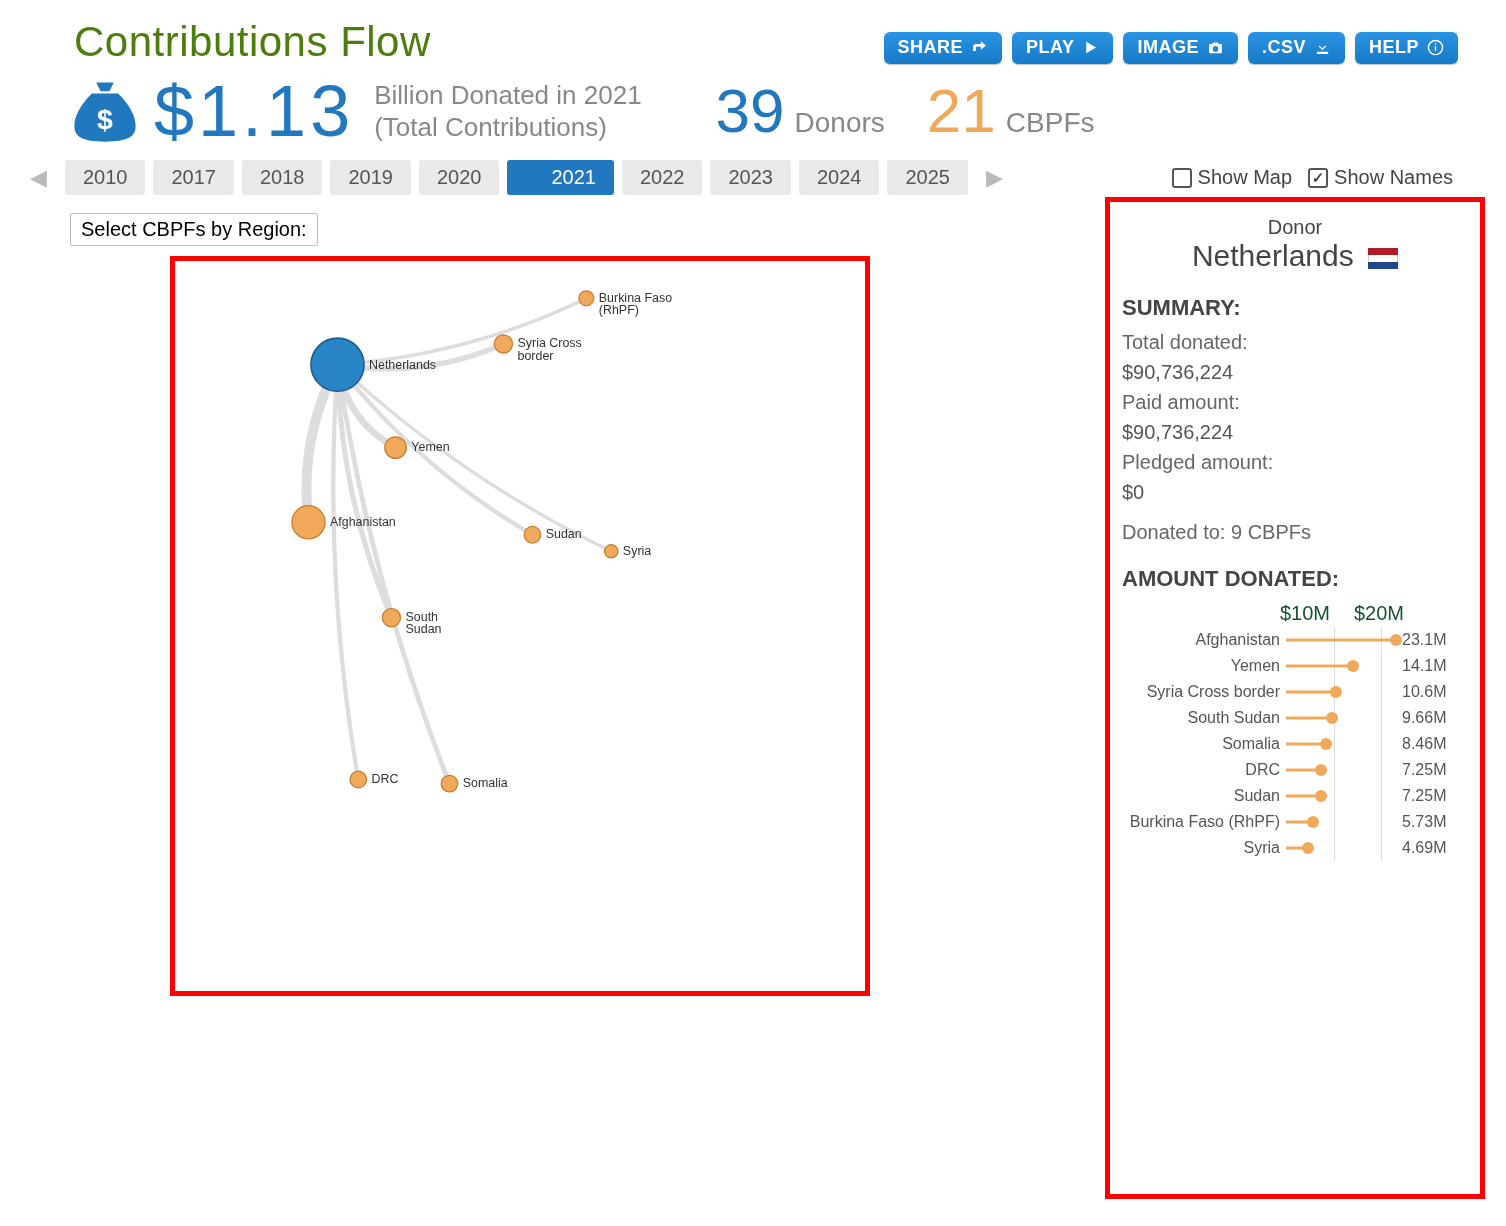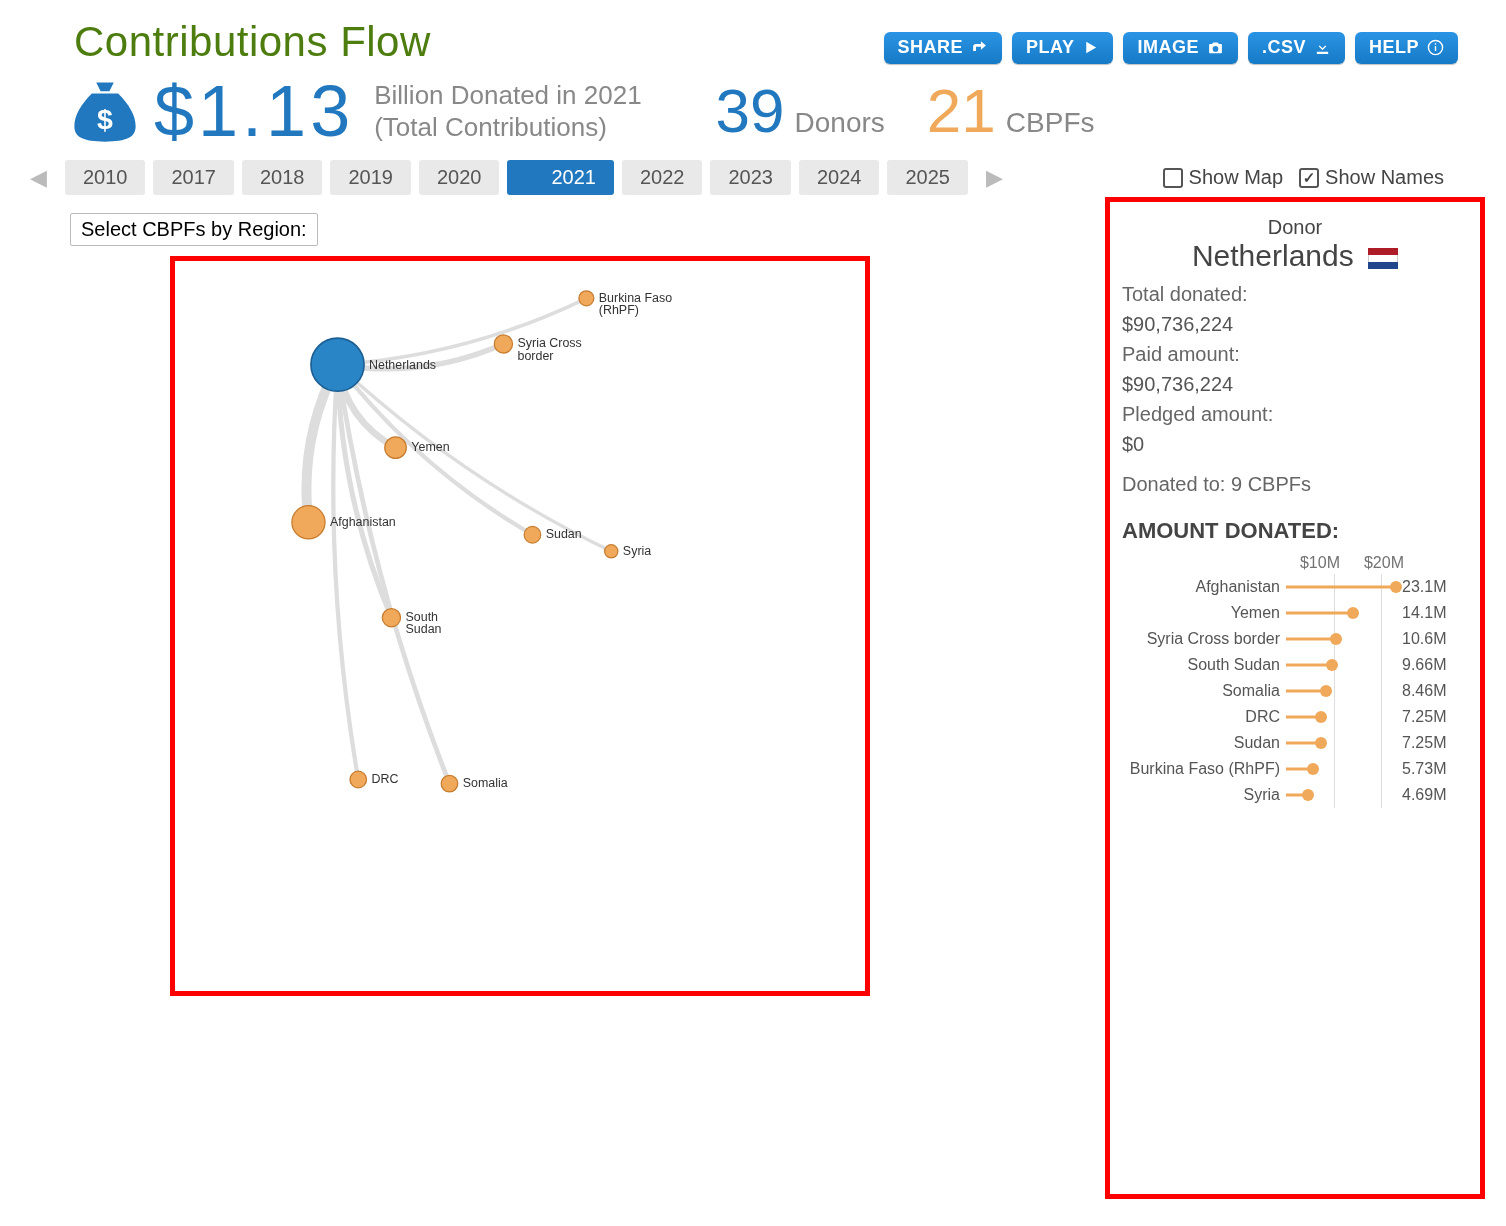--- a/index.html
+++ b/index.html
@@ -65,21 +65,21 @@
   .pills{display:flex;gap:8px;}
   .pill{
     background:var(--pill-bg);
     border-radius:3px;
     padding:6px 18px;
     font-size:20px;
     color:#555;
     cursor:pointer;
   }
   .pill.active{background:var(--blue);color:#fff;padding-left:44px;}
-  .checks{display:flex;gap:16px;font-size:20px;margin-left:auto;margin-right:32px;}
+  .checks{display:flex;gap:16px;font-size:20px;margin-left:auto;margin-right:23px;}
   .chk{display:flex;align-items:center;gap:6px;cursor:pointer;}
   .chk .box{
     width:20px;height:20px;border:2px solid #555;border-radius:3px;
     display:flex;align-items:center;justify-content:center;font-size:15px;font-weight:900;
   }
   
   .main{display:flex;gap:0;}
   .sel-region{
     border:1px solid #bbb;background:#fff;font-size:20px;
     padding:4px 10px;margin:8px 0 0 40px;cursor:pointer;
@@ -109,21 +109,21 @@
   .flag{display:inline-block;vertical-align:middle;margin-left:6px;}
   .flag span{display:block;width:30px;height:7px;}
   .flag .r{background:#ae1c28;}
   .flag .w{background:#fff;border-left:1px solid #ccc;border-right:1px solid #ccc;}
   .flag .b{background:#21468b;}
   .sec-h{font-weight:700;font-size:22px;margin:22px 0 6px 0;}
   .kv{display:flex;justify-content:flex-start;font-size:20px;color:#666;line-height:1.5;flex-direction:column;}
   .kv .v{color:#555;}
   .donated-to{font-size:20px;color:#666;margin-top:14px;}
   .lolli{margin-top:10px;}
-  .axis{display:flex;justify-content:flex-end;gap:24px;font-size:16px;color:#737373;margin:0 64px 2px 0;}
+  .axis{display:flex;justify-content:flex-end;gap:24px;font-size:20px;color:#14532d;margin:0 64px 2px 0;}
   .lolli-row{display:flex;align-items:center;height:26px;position:relative;}
   .lolli-row .name{width:164px;text-align:right;font-size:16px;color:#555;padding-right:6px;}
   .lolli-row .bar-area{flex:0 0 110px;position:relative;height:100%;}
   .lolli-row .val{font-size:16px;color:#555;margin-left:6px;}
   .stick{position:absolute;top:50%;height:3px;background:var(--orange);transform:translateY(-50%);left:0;}
   .dot{position:absolute;top:50%;width:12px;height:12px;border-radius:50%;background:var(--orange);transform:translate(-50%,-50%);}
   .grid-line{position:absolute;top:0;bottom:0;width:1px;background:#ddd;}
 </style>
 </head>
 <body>
@@ -261,20 +261,21 @@
   <div class="panel-col">
     <div class="panel">
       <div class="donor-lbl">Donor</div>
       <div class="donor-name">
         <span>Netherlands</span>
         <span class="flag">
           <span class="r"></span><span class="w"></span><span class="b"></span>
         </span>
       </div>
 
+      <div class="sec-h">SUMMARY:</div>
       <div class="kv">
           <span>Total donated:</span>
           <span class="v">$90,736,224</span>
         </div>
       <div class="kv">
           <span>Paid amount:</span>
           <span class="v">$90,736,224</span>
         </div>
       <div class="kv">
           <span>Pledged amount:</span>

